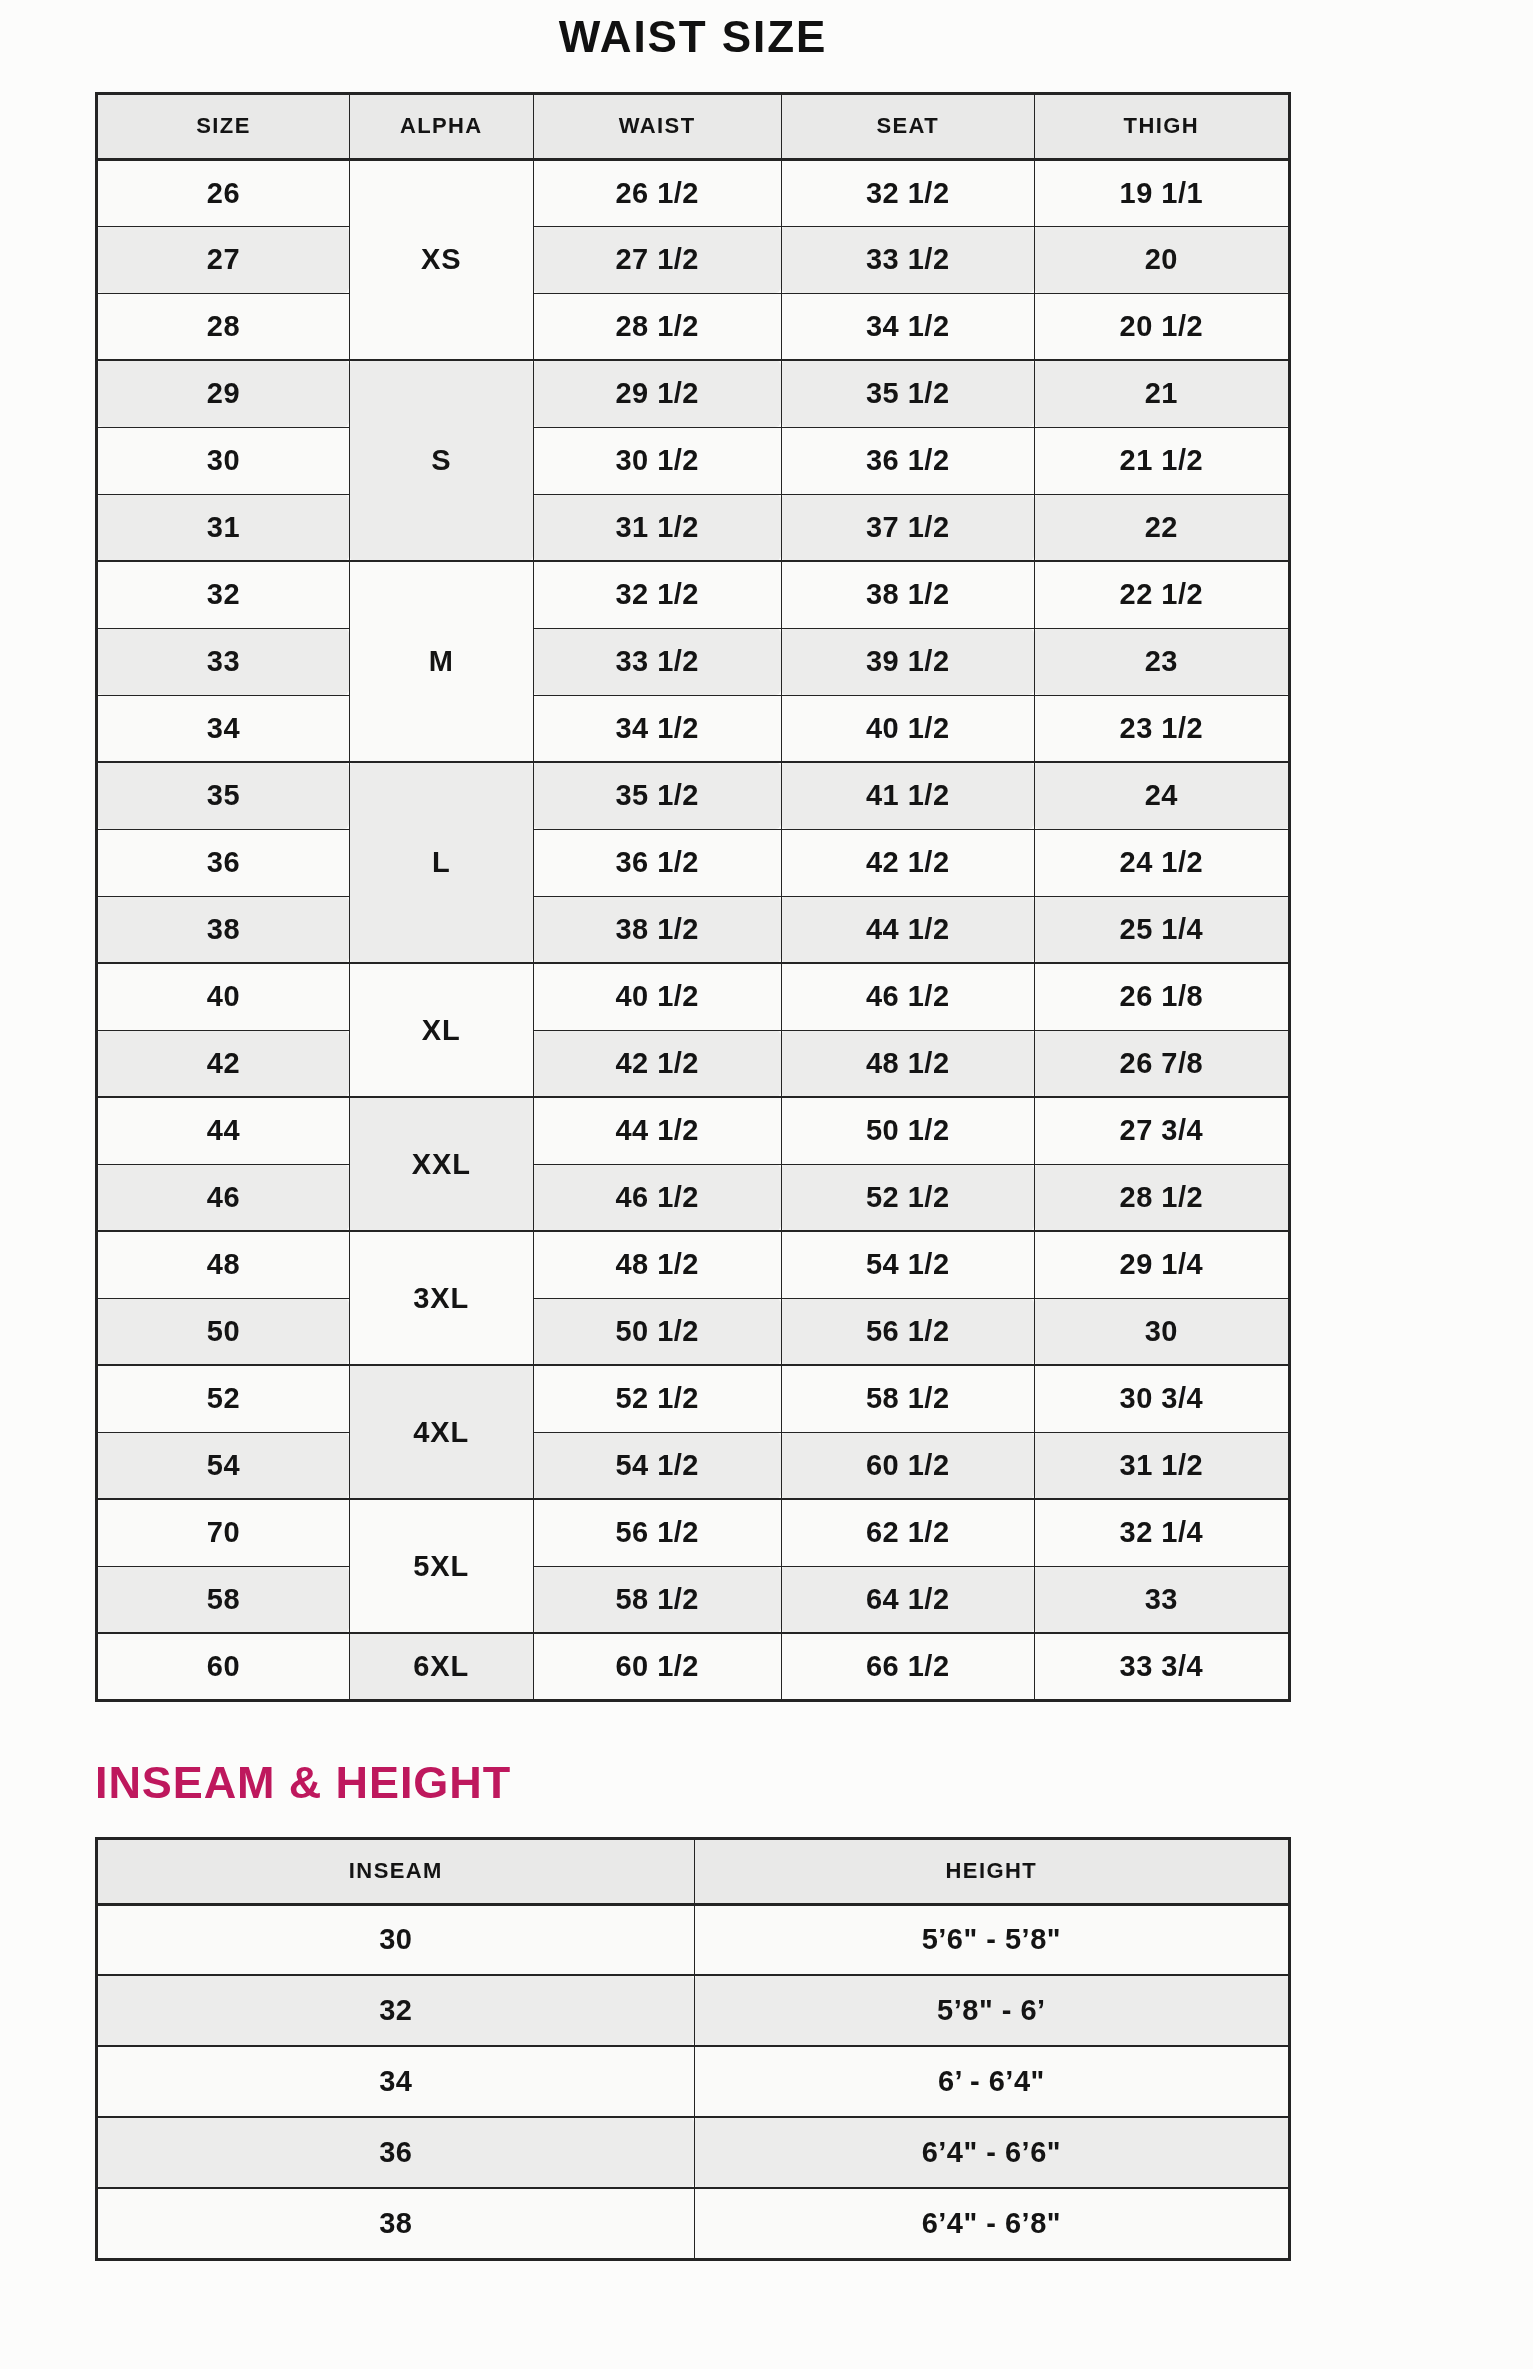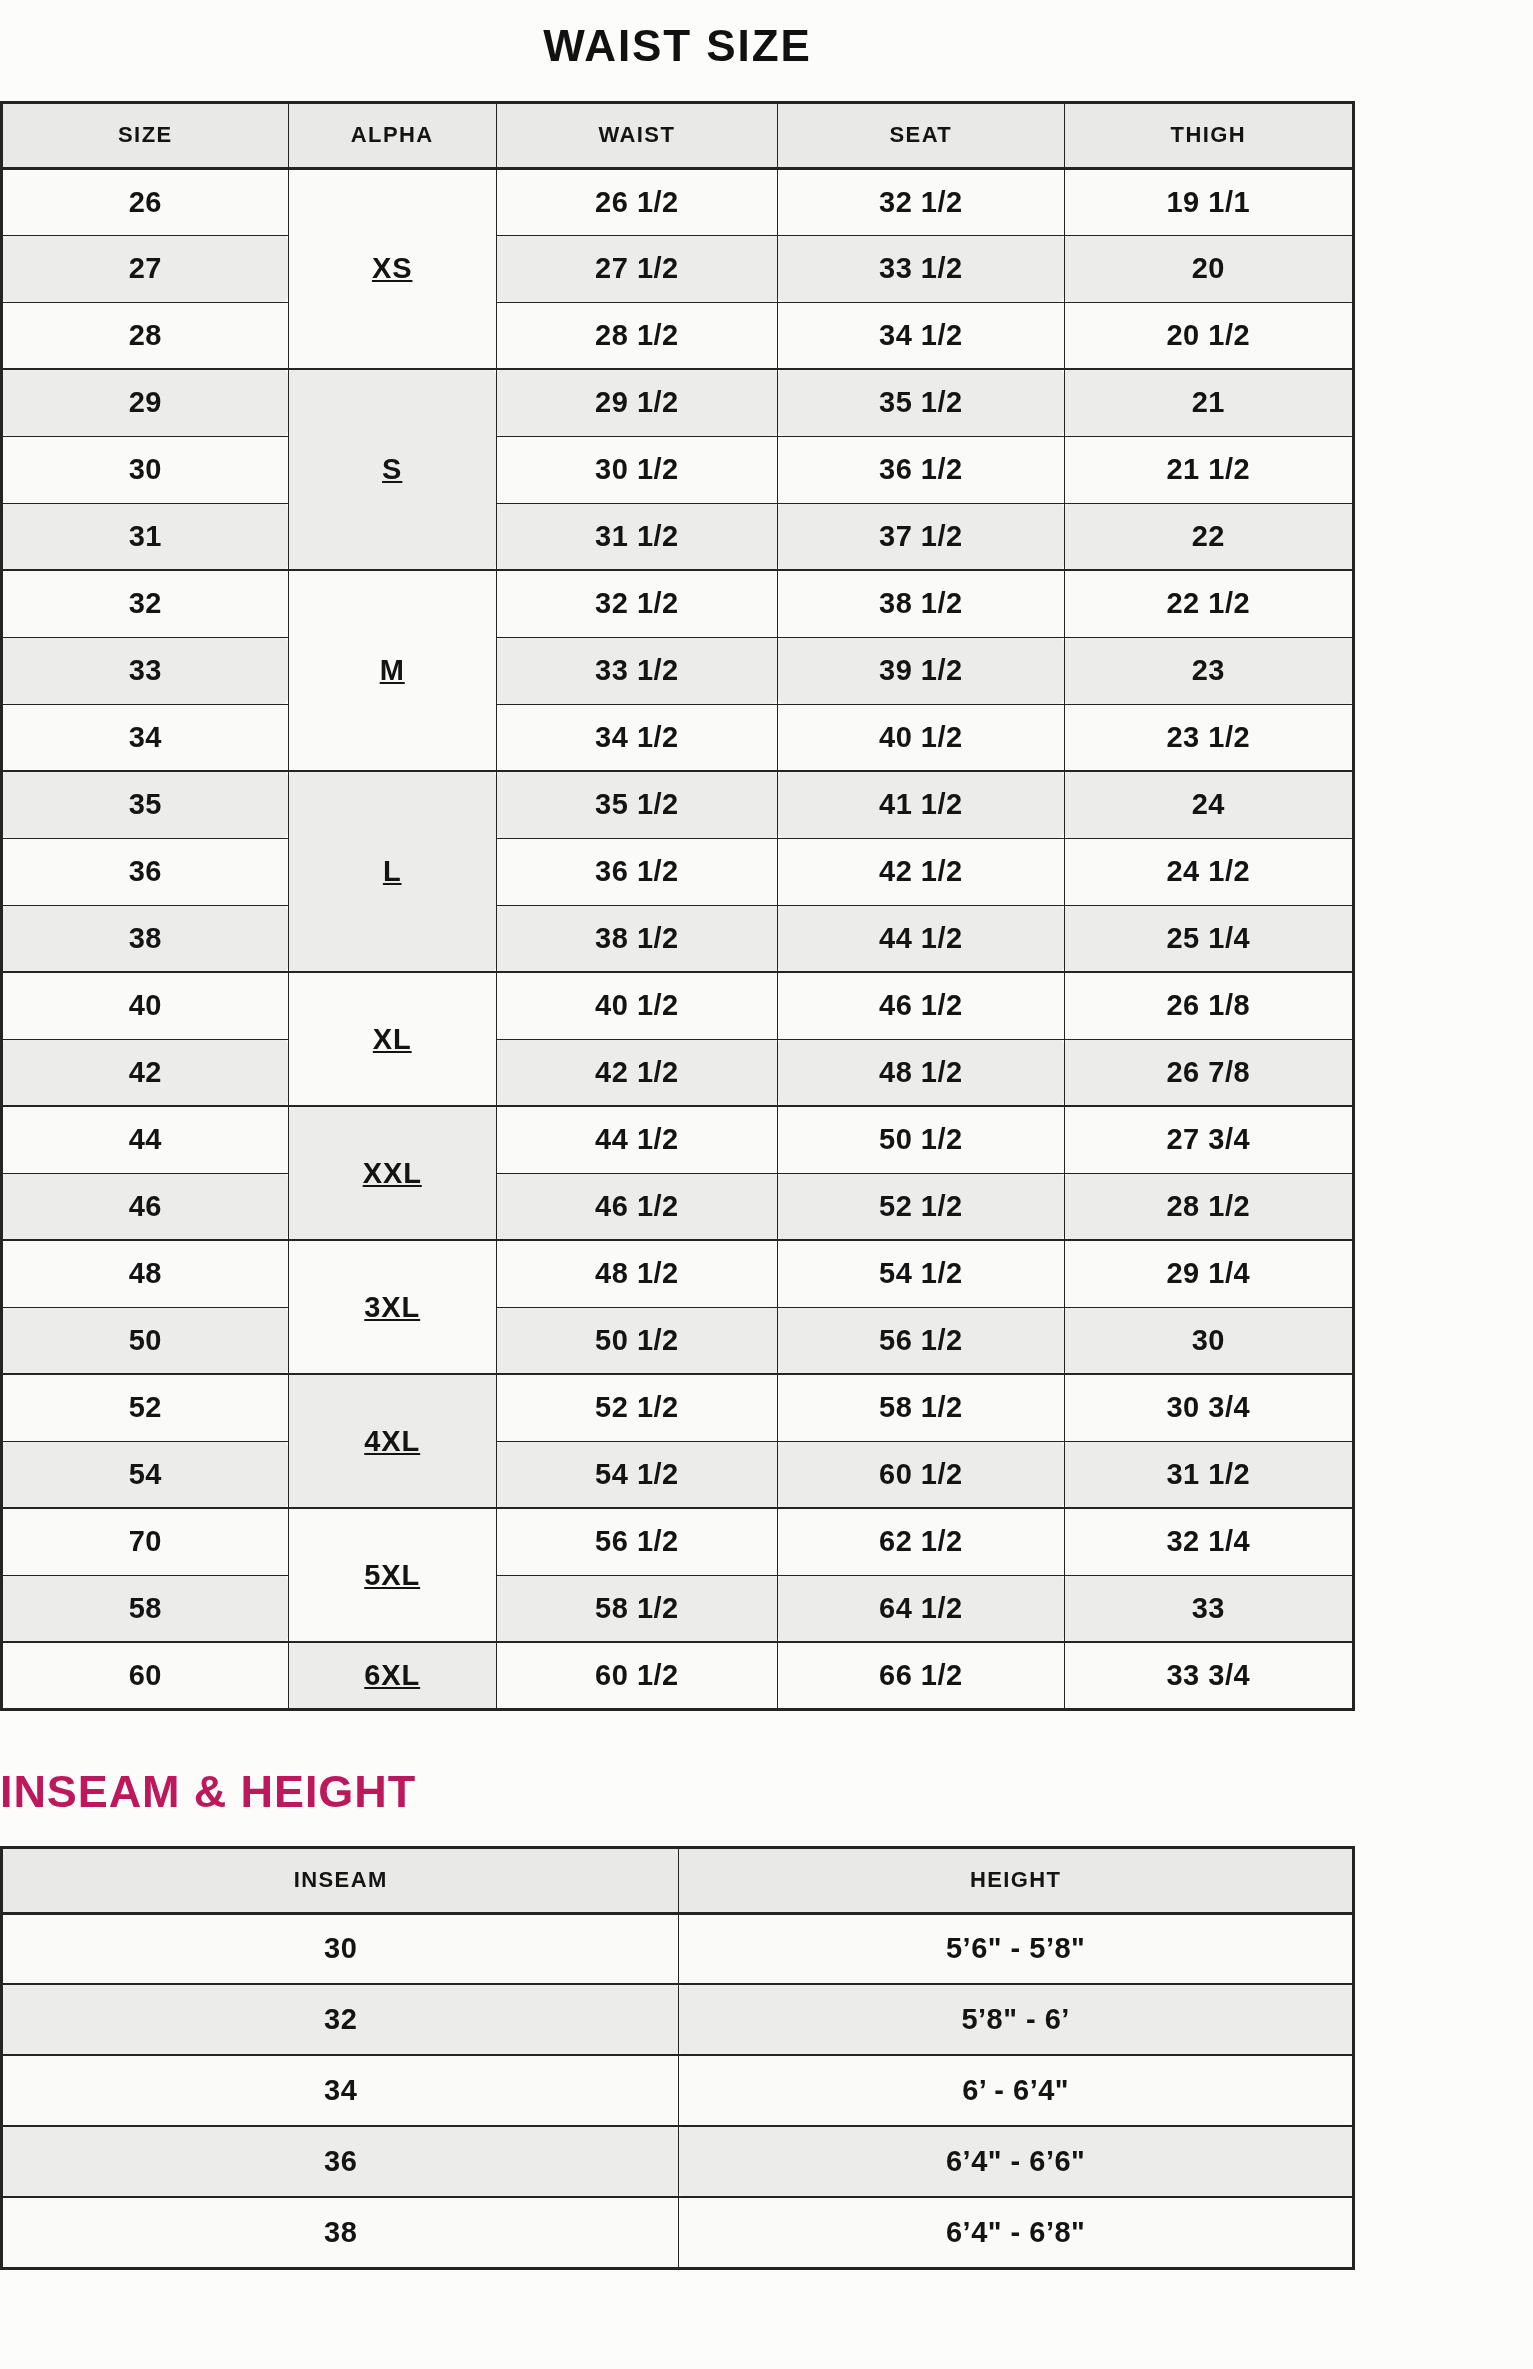--- a/index.html
+++ b/index.html
@@ -13,22 +13,23 @@
   *{box-sizing:border-box;}
   html,body{margin:0;padding:0;}
   body{
     width:1533px;height:2370px;
     background:var(--page-bg);
     color:var(--text);
     font-family:"Liberation Sans","DejaVu Sans",sans-serif;
     font-weight:bold;
   }
   .wrapper{
-    width:1355px;
-    padding-top:15px;
+    width:1196px;
+    margin-left:95px;
+    padding-top:6px;
   }
   .chart-title{
     font-size:44px;
     font-weight:bold;
     letter-spacing:1.9px;
     text-align:center;
     margin:5.7px 0 30px 0;
     color:#111;
   }
   .section-title{
@@ -60,21 +61,21 @@
     border-bottom:3.8px solid var(--border);
   }
   .waist-table td{
     height:67px;
     font-size:29px;
     letter-spacing:0.5px;
   }
   tr.r-even td{background:var(--row-light);}
   tr.r-odd  td{background:var(--row-shaded);border-radius:6px;}
   tr.group-start td{border-top-width:2.8px;}
-  td.alpha-cell{font-size:29px;letter-spacing:0.9px;text-decoration:underline;}
+  td.alpha-cell{font-size:29px;letter-spacing:0.9px;}
   td.alpha-white{background:var(--row-light) !important;}
   td.alpha-gray{background:var(--row-shaded) !important;}
   .inseam-table td{
     height:71px;
     font-size:29px;
     letter-spacing:0.5px;
     border-width:2.8px 1.9px;
   }
 </style>
 </head>

